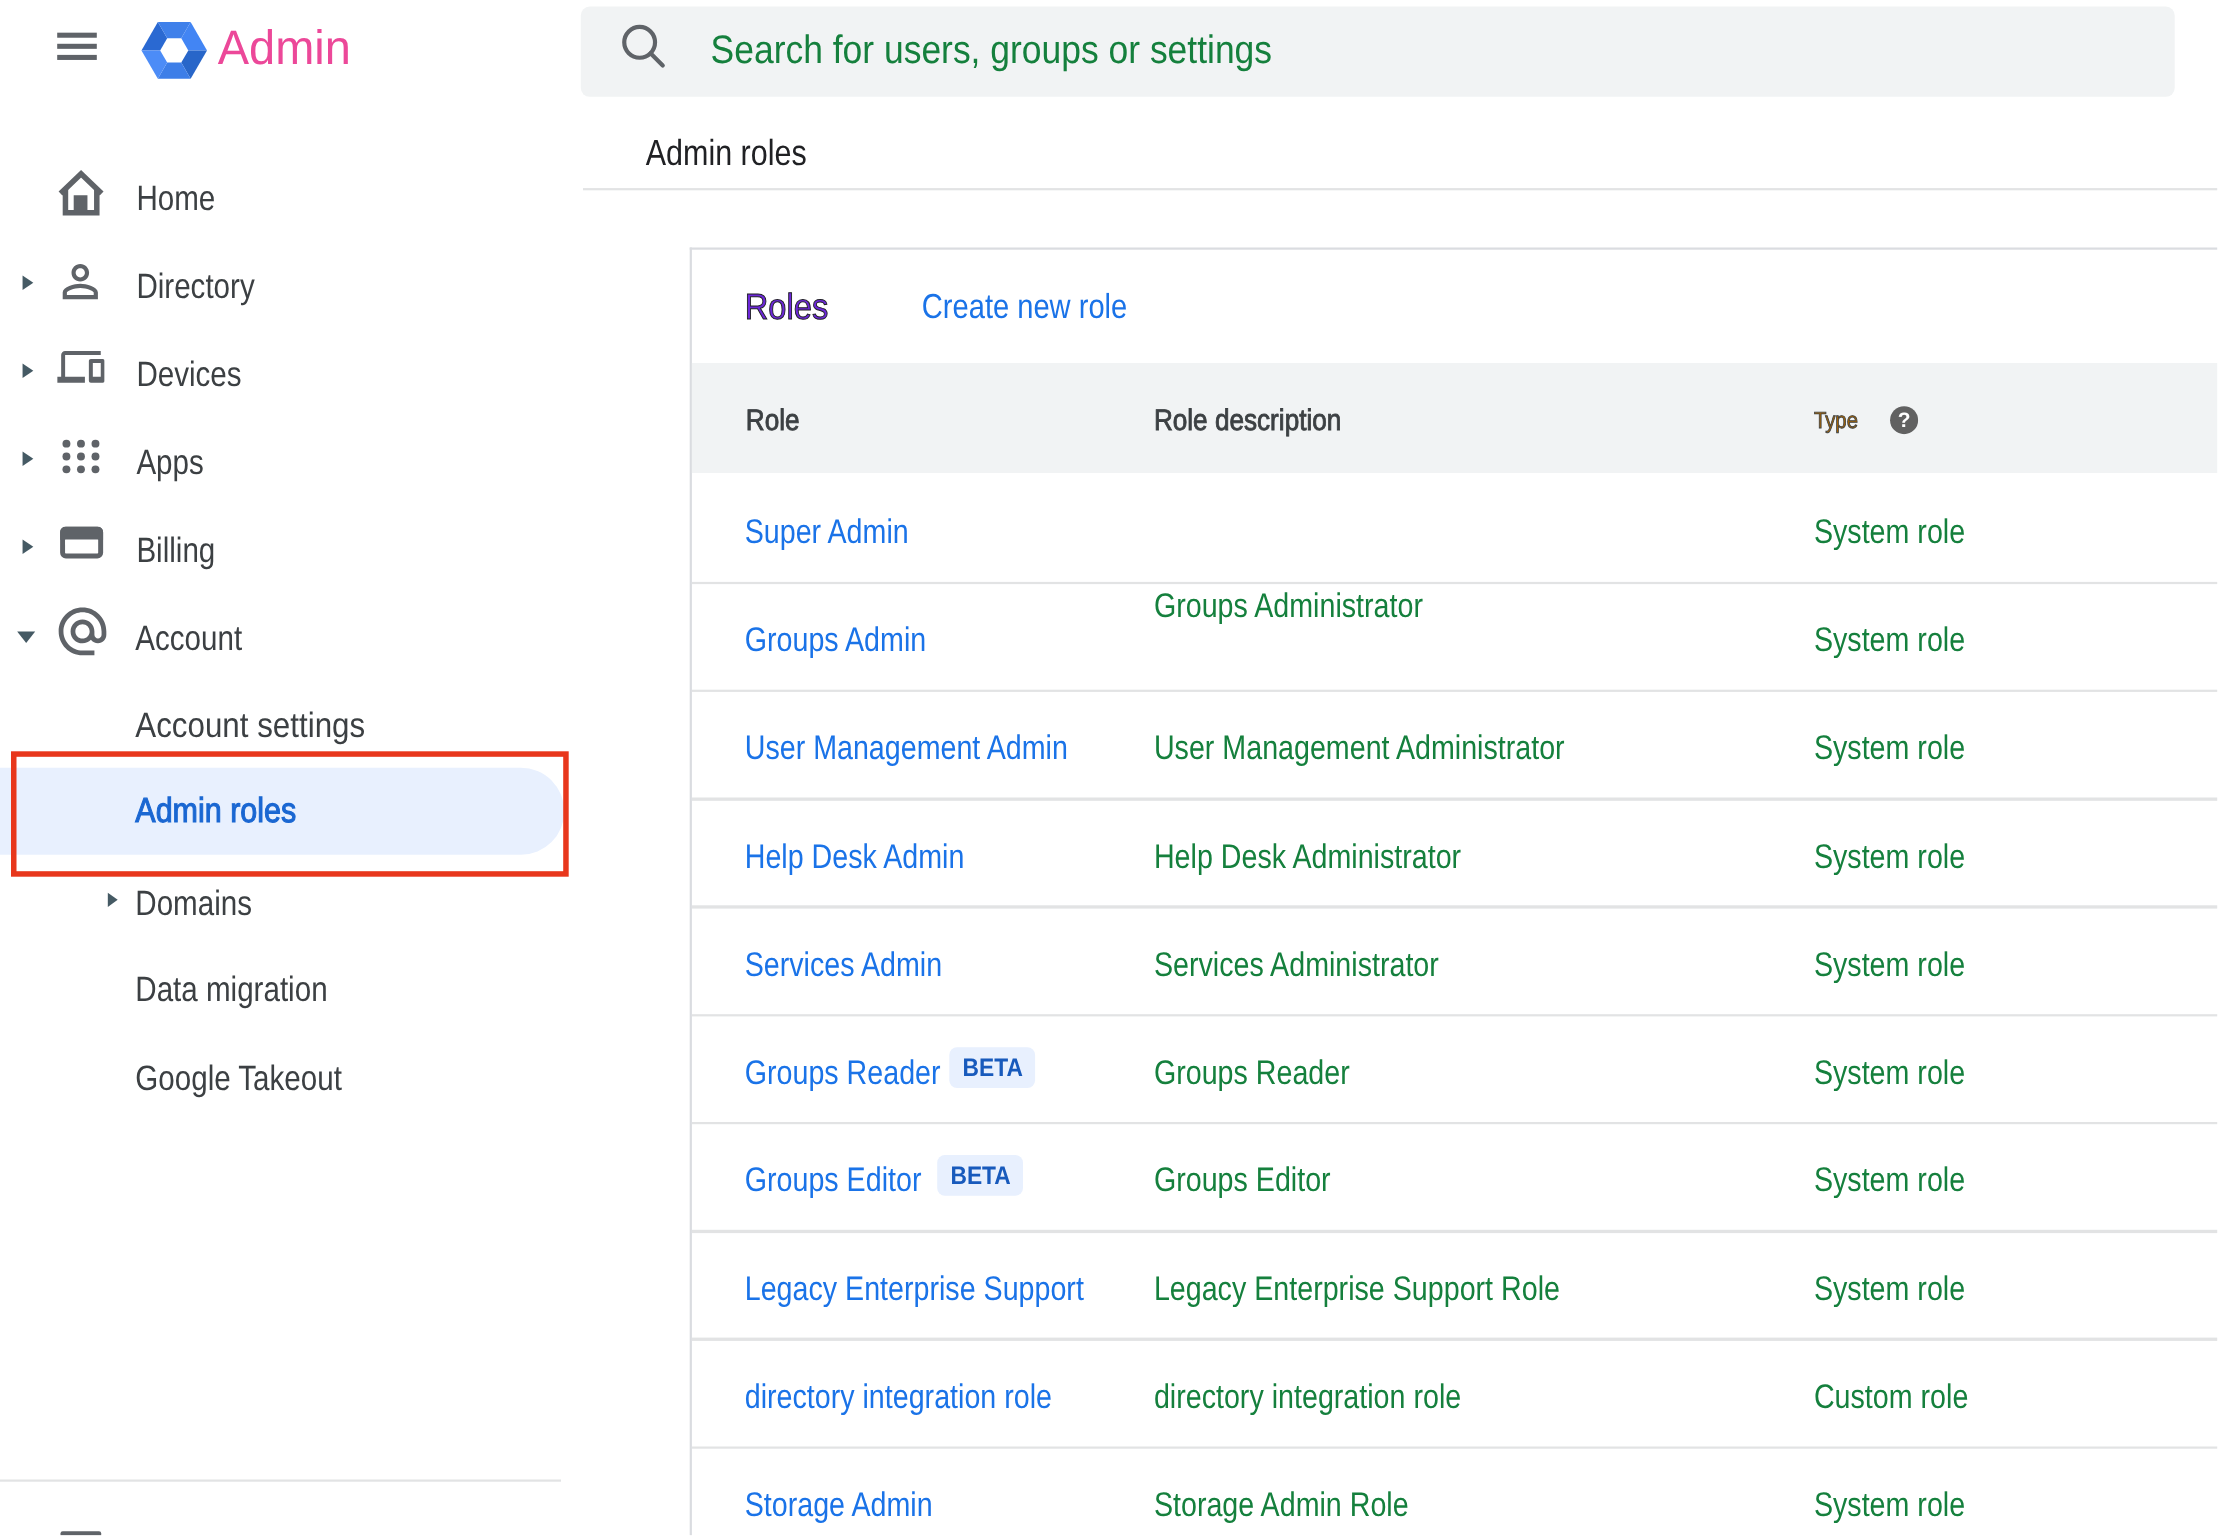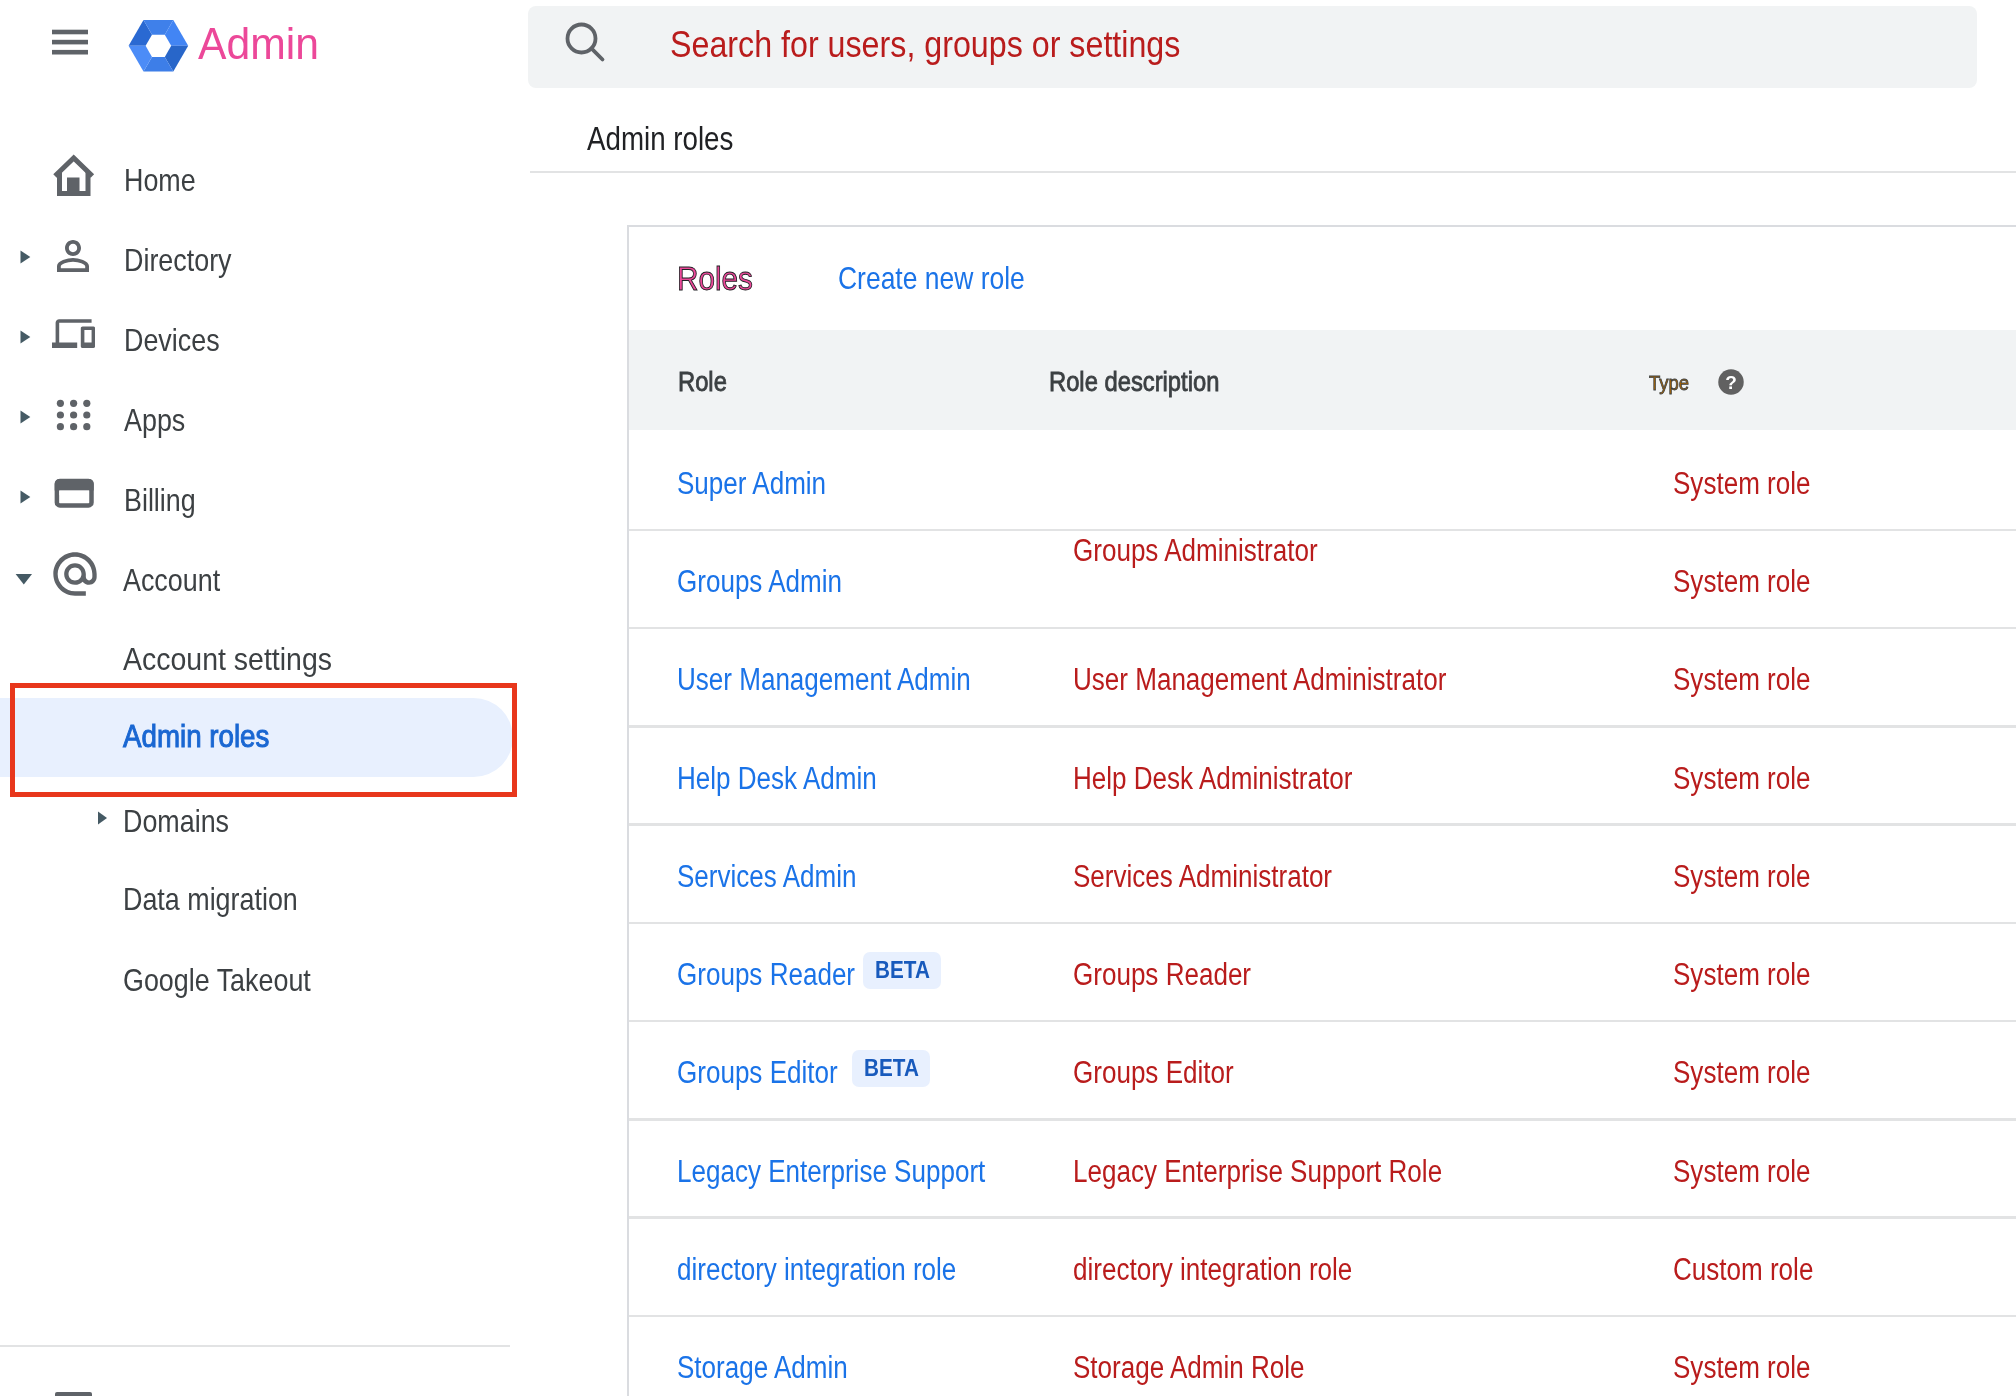--- a/index.html
+++ b/index.html
@@ -4,21 +4,21 @@
 <style>
   * { margin:0; padding:0; box-sizing:border-box; }
   html,body { width:2016px; height:1396px; background:#fff; font-family:"Liberation Sans", sans-serif; }
   #page { position:relative; width:2016px; height:1396px; overflow:hidden; background:#fff; }
   .abs { position:absolute; white-space:nowrap; }
   .sx { display:inline-block; transform:scaleX(0.84); transform-origin:0 50%; }
   .sxc { display:inline-block; transform:scaleX(0.84); transform-origin:50% 50%; }
   .nav { font-size:32px; line-height:32px; color:#3c4043; }
   .row { font-size:31px; line-height:31px; }
   .blue { color:#1a73e8; }
-  .gray { color:#b91c1c;margin-left:24px; }
+  .gray { color:#15803d; }
   .hline { position:absolute; background:#e2e3e4; height:2.5px; }
 </style>
 </head>
 <body>
 <div id="page">
 
   <svg class="abs" style="left:0;top:0" width="240" height="90" viewBox="0 0 240 90">
 
     <rect x="52" y="29.7" width="36" height="4.6" fill="#5f6368"></rect>
     <rect x="52" y="39.8" width="36" height="4.6" fill="#5f6368"></rect>
@@ -101,21 +101,21 @@
   <div class="abs nav" style="left:123px;top:804.6px"><span class="sx">Domains</span></div>
   <div class="abs nav" style="left:123px;top:883.2px"><span class="sx">Data migration</span></div>
   <div class="abs nav" style="left:123px;top:963.6px"><span class="sx">Google Takeout</span></div>
 
 
   <div class="hline" style="left:0;top:1344.5px;width:510px"></div>
   <div class="abs" style="left:55px;top:1392px;width:37px;height:4px;background:#5f6368;border-radius:2px 2px 0 0"></div>
 
   <div class="abs" style="left:626.7px;top:224.6px;width:1389.3px;height:1171.4px;border-left:2px solid #dadce0;border-top:2px solid #dadce0"></div>
 
-  <div class="abs" style="left:677px;top:261.6px;font-size:33px;line-height:33px;color:#ec4899;-webkit-text-stroke:0.9px #202124"><span class="sx" style="transform:scaleX(0.9)">Roles</span></div>
+  <div class="abs" style="left:677px;top:261.6px;font-size:33px;line-height:33px;color:#6d28d9;-webkit-text-stroke:0.9px #202124"><span class="sx" style="transform:scaleX(0.9)">Roles</span></div>
   <div class="abs blue" style="left:838px;top:263.3px;font-size:31.5px;line-height:31.5px"><span class="sx">Create new role</span></div>
 
   <div class="abs" style="left:628.7px;top:330px;width:1387.3px;height:100px;background:#f1f3f4"></div>
   <div class="abs" style="left:677.5px;top:369px;font-size:27px;line-height:27px;color:#3c4043;-webkit-text-stroke:0.8px #3c4043"><span class="sx" style="transform:scaleX(0.88)">Role</span></div>
   <div class="abs" style="left:1049px;top:369px;font-size:27px;line-height:27px;color:#3c4043;-webkit-text-stroke:0.8px #3c4043"><span class="sx" style="transform:scaleX(0.88)">Role description</span></div>
   <div class="abs" style="left:1648.6px;top:369px;font-size:21px;line-height:27px;color:#a16207;-webkit-text-stroke:0.8px #3c4043"><span class="sx" style="transform:scaleX(0.88)">Type</span></div>
   <svg class="abs" style="left:1718px;top:368.5px" width="26" height="26" viewBox="0 0 26 26">
     <circle cx="13" cy="13" r="12.75" fill="#616161"></circle>
     <text x="13" y="19.5" font-size="19" font-weight="bold" fill="#ffffff" text-anchor="middle" font-family="Liberation Sans, sans-serif">?</text>
   </svg>

